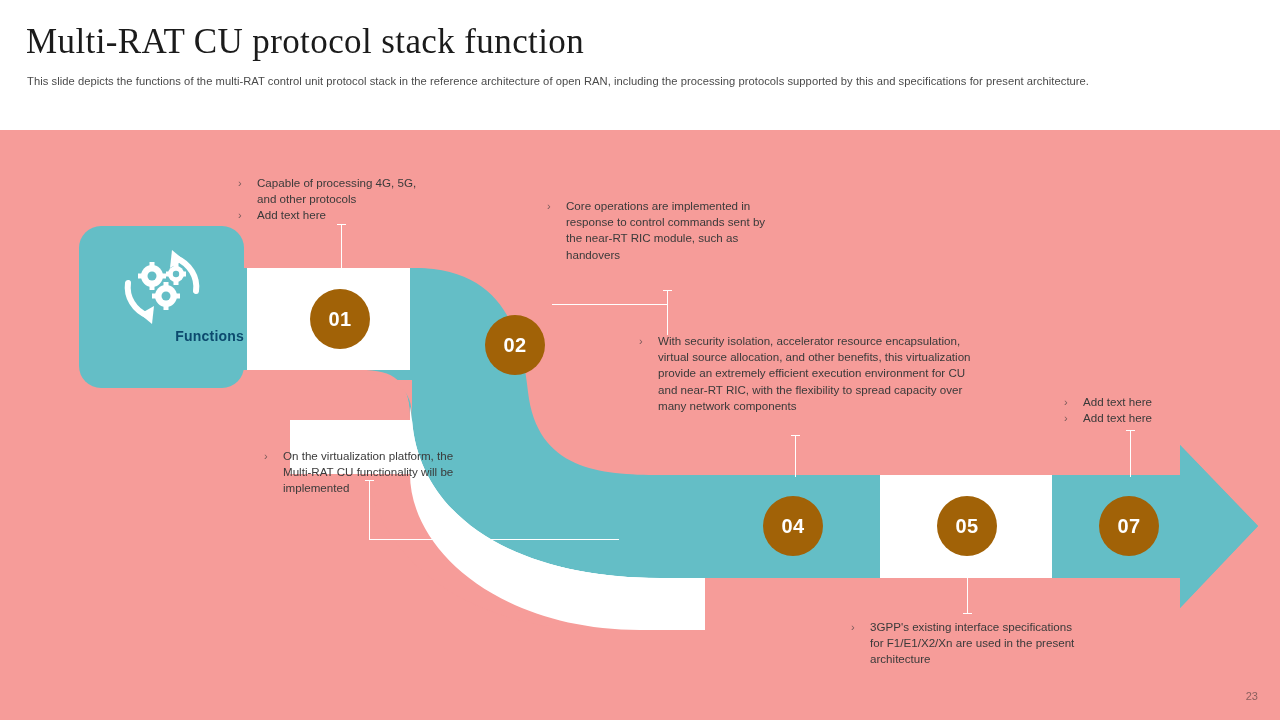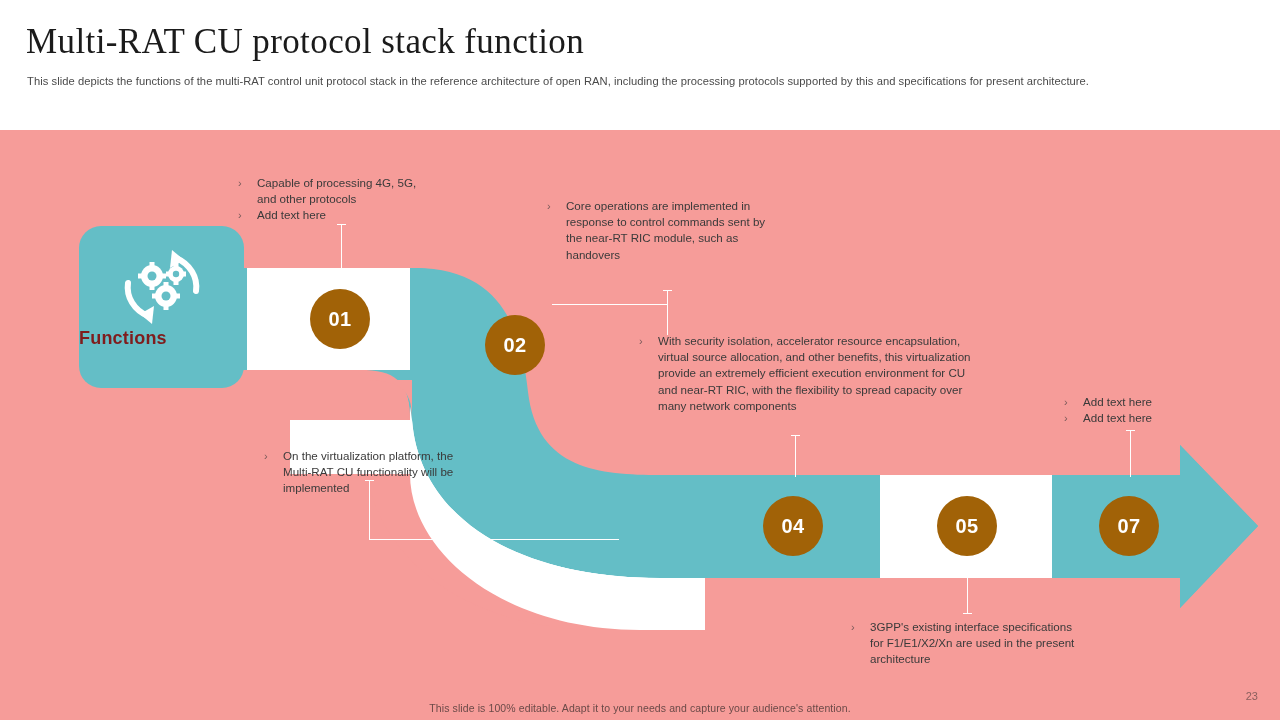--- a/index.html
+++ b/index.html
@@ -26,22 +26,22 @@
   
   .canvas{position:absolute;left:0;top:130px;width:1280px;height:590px;background:#F69C99;overflow:hidden;}
 
   
   .func-card{
     position:absolute;left:79px;top:96px;width:165px;height:162px;
     background:#64BEC6;border-radius:22px;
   }
   .func-icon{position:absolute;left:50%;top:18px;transform:translateX(-50%);width:96px;height:86px;}
   .func-label{
-    position:absolute;left:0;right:0;top:102px;text-align:left;
-    color:#7f1d1d;font-size:18px;font-weight:bold;letter-spacing:.2px;
+    position:absolute;left:0;right:0;top:102px;text-align:right;
+    color:#0c4a6e;font-size:14px;font-weight:bold;letter-spacing:.2px;
   }
 
   
   .ribbon{position:absolute;left:0;top:0;width:1280px;height:590px;}
 
   
   .num{
     position:absolute;width:60px;height:60px;border-radius:50%;
     background:#a16207;color:#ffffff;
     font-size:20px;font-weight:bold;
@@ -239,17 +239,16 @@
       </ul>
     </div>
 
     <div class="callout" style="left:1064px;top:264px;width:180px;">
       <ul>
         <li><span class="chev">›</span><span>Add text here</span></li>
         <li><span class="chev">›</span><span>Add text here</span></li>
       </ul>
     </div>
 
-    <div class="footer">This slide is 100% editable. Adapt it to your needs and capture your audience's attention.</div>
     <div class="pageno">23</div>
 
   </div>
 </div>
 
 </body></html>

